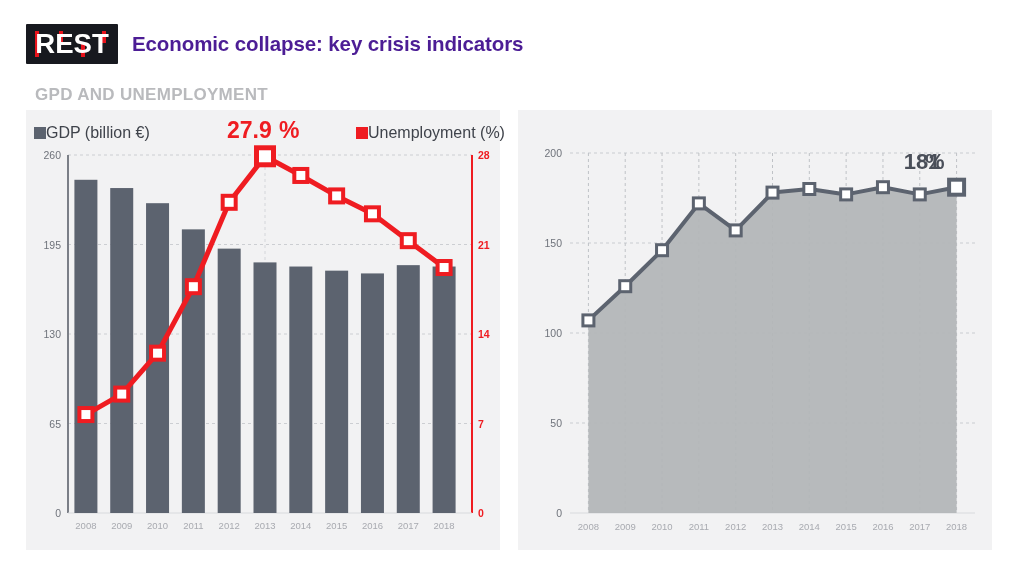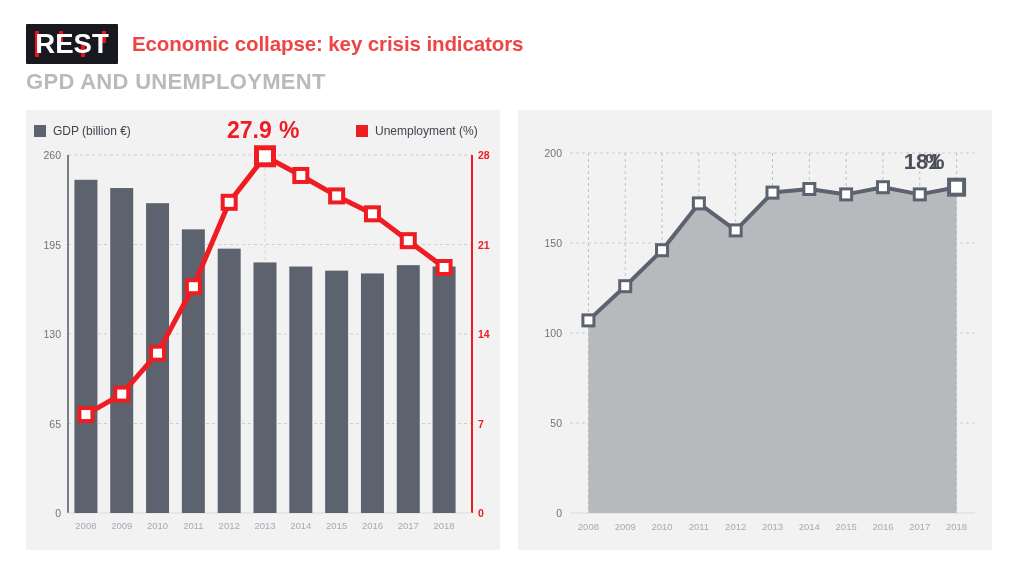--- a/index.html
+++ b/index.html
@@ -63,53 +63,53 @@
     z-index: 1;
     background: #e8131c;
   }
   .logo-stripe.s1 { left: 9px;  top: 7px;  width: 4px; height: 26px; }
   .logo-stripe.s2 { left: 33px; top: 7px;  width: 4px; height: 12px; }
   .logo-stripe.s3 { left: 55px; top: 20px; width: 4px; height: 13px; }
   .logo-stripe.s4 { left: 76px; top: 7px;  width: 4px; height: 12px; }
   .title {
     font-size: 20.5px;
     font-weight: bold;
-    color: #ef4444;
+    color: #4c1d95;
     letter-spacing: -0.1px;
   }
 
   
   .panel {
     position: absolute;
     background: #f2f2f3;
     top: 110px;
     height: 440px;
   }
   .panel.left  { left: 26px;  width: 474px; }
   .panel.right { left: 518px; width: 474px; }
 
   .panel-title {
     position: absolute;
-    top: 69px;
-    font-size: 22px;
+    top: 85px;
+    font-size: 17px;
     font-weight: bold;
     color: #b9babd;
     letter-spacing: 0.3px;
+    margin-left: 9px;
   }
   .panel-title.left  { left: 26px; }
   .panel-title.right { left: 518px; }
 
   
   .legend {
     position: absolute;
     top: 124px;
     display: flex;
     align-items: center;
-    gap: 7px;
-    font-size: 12px;
+    font-size: 16px;
     color: #3f434b;
   }
   .legend.gdp { left: 34px; }
   .legend.unemp { left: 336px; margin-left: 20px; }
   .legend-swatch {
     width: 12px; height: 12px;
     display: inline-block;
   }
   .legend-swatch.gdp   { background: #5c636f; }
   .legend-swatch.unemp { background: #ef1c21; }

